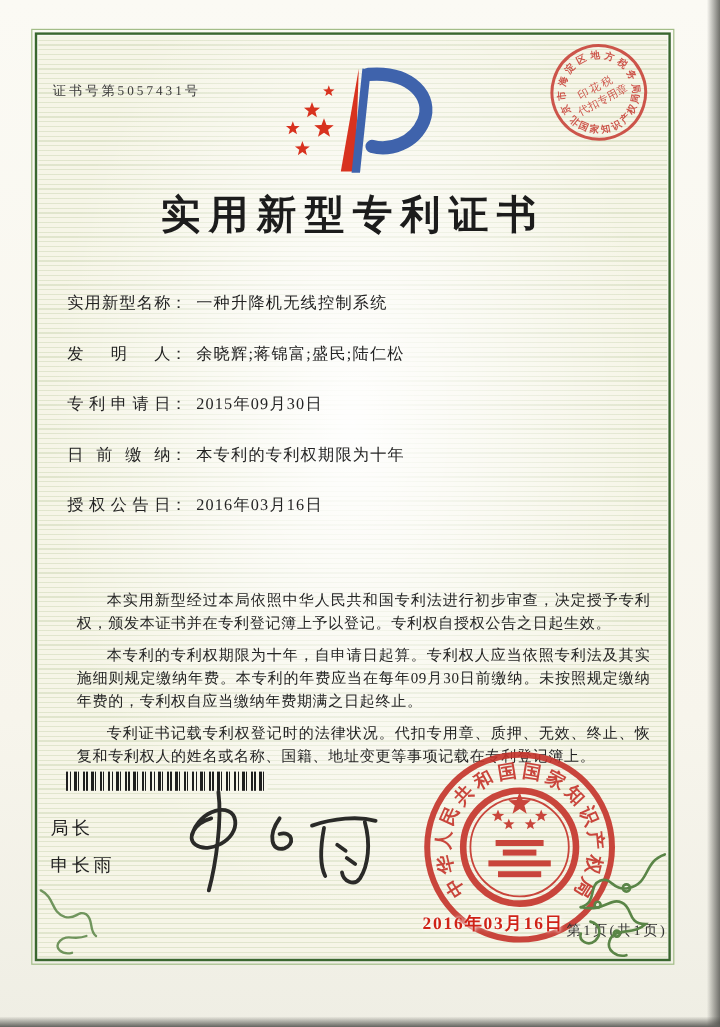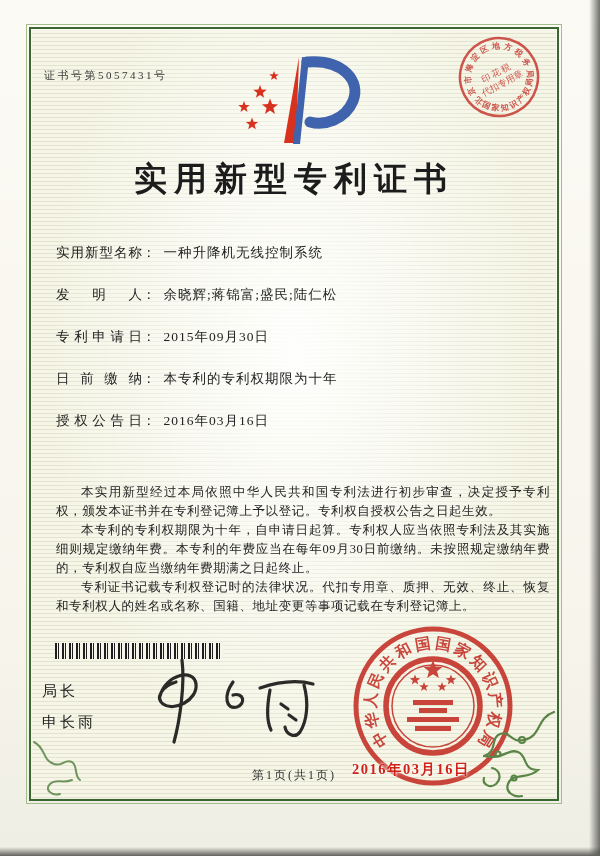--- a/index.html
+++ b/index.html
@@ -33,32 +33,32 @@
   #title{left:0;right:12px;top:157px;text-align:center;font-size:33px;font-weight:700;
     letter-spacing:7px;color:#1c1c1c;}
   #fields{left:56px;top:244px;right:56px;font-size:13.5px;color:#232323;}
   .frow{margin-bottom:19px;min-height:23px;}
   .flabel{display:inline-block;width:86px;text-align:justify;text-align-last:justify;
     vertical-align:top;}
   .fcolon{display:inline-block;}
   .fvalue{margin-left:8px;letter-spacing:1px;}
   #paras{left:56px;top:483px;right:50px;font-size:12.5px;line-height:19px;
     text-align:justify;color:#242424;letter-spacing:.6px;}
-  #paras p{margin:0;text-indent:2em;}
+  #paras p{margin:8px;text-indent:2em;}
   #barcode{left:55px;top:643px;width:168px;height:16px;
     background-image:repeating-linear-gradient(90deg,
       #1e1e1e 0 2px,#f6f5ea 2px 3px,#1e1e1e 3px 4px,#f6f5ea 4px 7px,
       #1e1e1e 7px 9px,#f6f5ea 9px 10px,#1e1e1e 10px 11px,#f6f5ea 11px 14px);}
   #director{left:42px;top:676px;font-size:15px;letter-spacing:3px;color:#222;line-height:31px;}
   #signature{left:132px;top:648px;width:190px;height:106px;}
   #seal{left:349px;top:622px;width:168px;height:168px;opacity:.9;}
   #seal-date{left:352px;top:760px;font-size:14.5px;font-weight:700;letter-spacing:1.5px;
     color:#cf2318;text-shadow:0 0 2px #fff,0 0 4px #fff;}
   #tax-stamp{left:456px;top:34px;width:86px;height:86px;opacity:.82;}
-  #footer{left:32px;right:44px;top:767px;text-align:center;font-size:12px;
+  #footer{left:32px;right:44px;top:767px;text-align:right;font-size:12px;
     letter-spacing:2px;color:#333;}
   #flourish-br{right:42px;bottom:54px;width:96px;height:96px;}
   #flourish-bl{left:30px;bottom:56px;width:52px;height:62px;transform:scaleX(-1);opacity:.85;}
   svg text{font-family:"Liberation Serif","DejaVu Serif",serif;}
 </style>
 </head>
 <body>
 
 <div id="paper">
 

